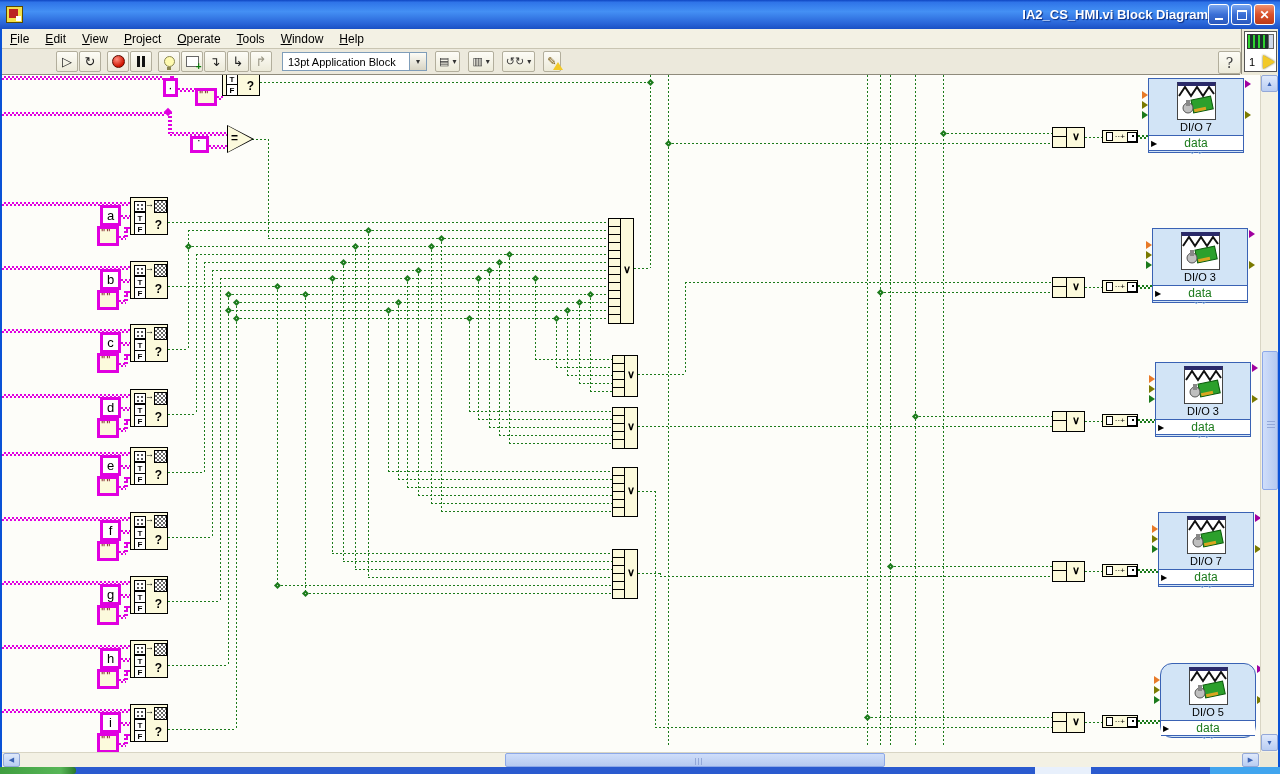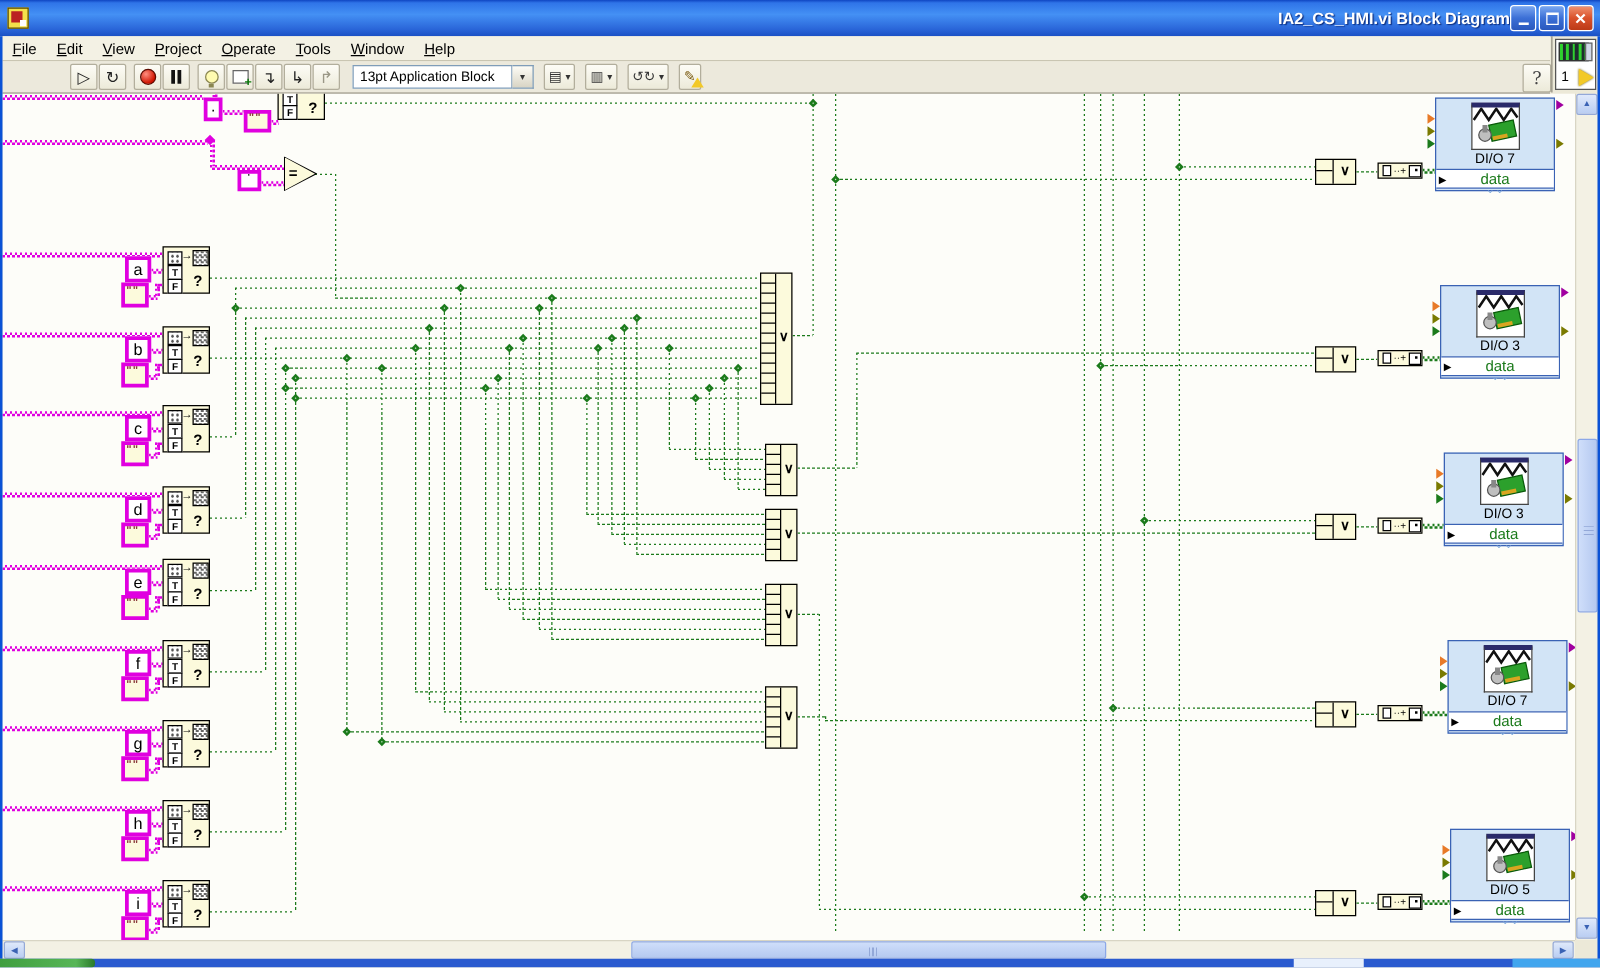--- a/index.html
+++ b/index.html
@@ -703,21 +703,21 @@
       <div class="or-cell" style="height: 9px; width: 13px;"></div>
       <div class="or-divider" style="left: 13px;"></div>
       <span class="or-sym" style="top: 2px; right: 4px;">∨</span>
     </div>
     <div class="cvt" style="left: 1100px; top: 640px; width: 36px; height: 13px;">
       <span class="cvt-sq"></span>
       <span class="cvt-dots">··+</span>
       <span class="cvt-box"></span>
     </div>
     <div class="sqg" style="left: 1136px; top: 645px; width: 22px;"></div>
-    <div class="daq" style="left: 1158px; top: 588px; width: 96px; height: 75px;">
+    <div class="daq" style="left: 1158px; top: 588px; width: 96px; height: 75px; border-radius: 12px;">
       <div class="daq-icon"><svg width="37" height="32" viewBox="0 0 37 32">
           <polyline points="1,10 7,1 13,10 19,1 25,10 31,1 36,8" fill="none" stroke="#111" stroke-width="2"></polyline>
           <rect x="14" y="12" width="20" height="13" fill="#2ca02c" stroke="#0a5a0a" transform="rotate(-12 24 18)"></rect>
           <rect x="16" y="22" width="12" height="3" fill="#d9a520" transform="rotate(-12 22 23)"></rect>
           <circle cx="10" cy="22" r="5" fill="#bfbfbf" stroke="#555"></circle>
           <rect x="8" y="14" width="4" height="6" fill="#888"></rect>
         </svg></div>
       <div class="daq-label">DI/O 5</div>
       <div class="daq-data">
         <span class="din">▶</span>

